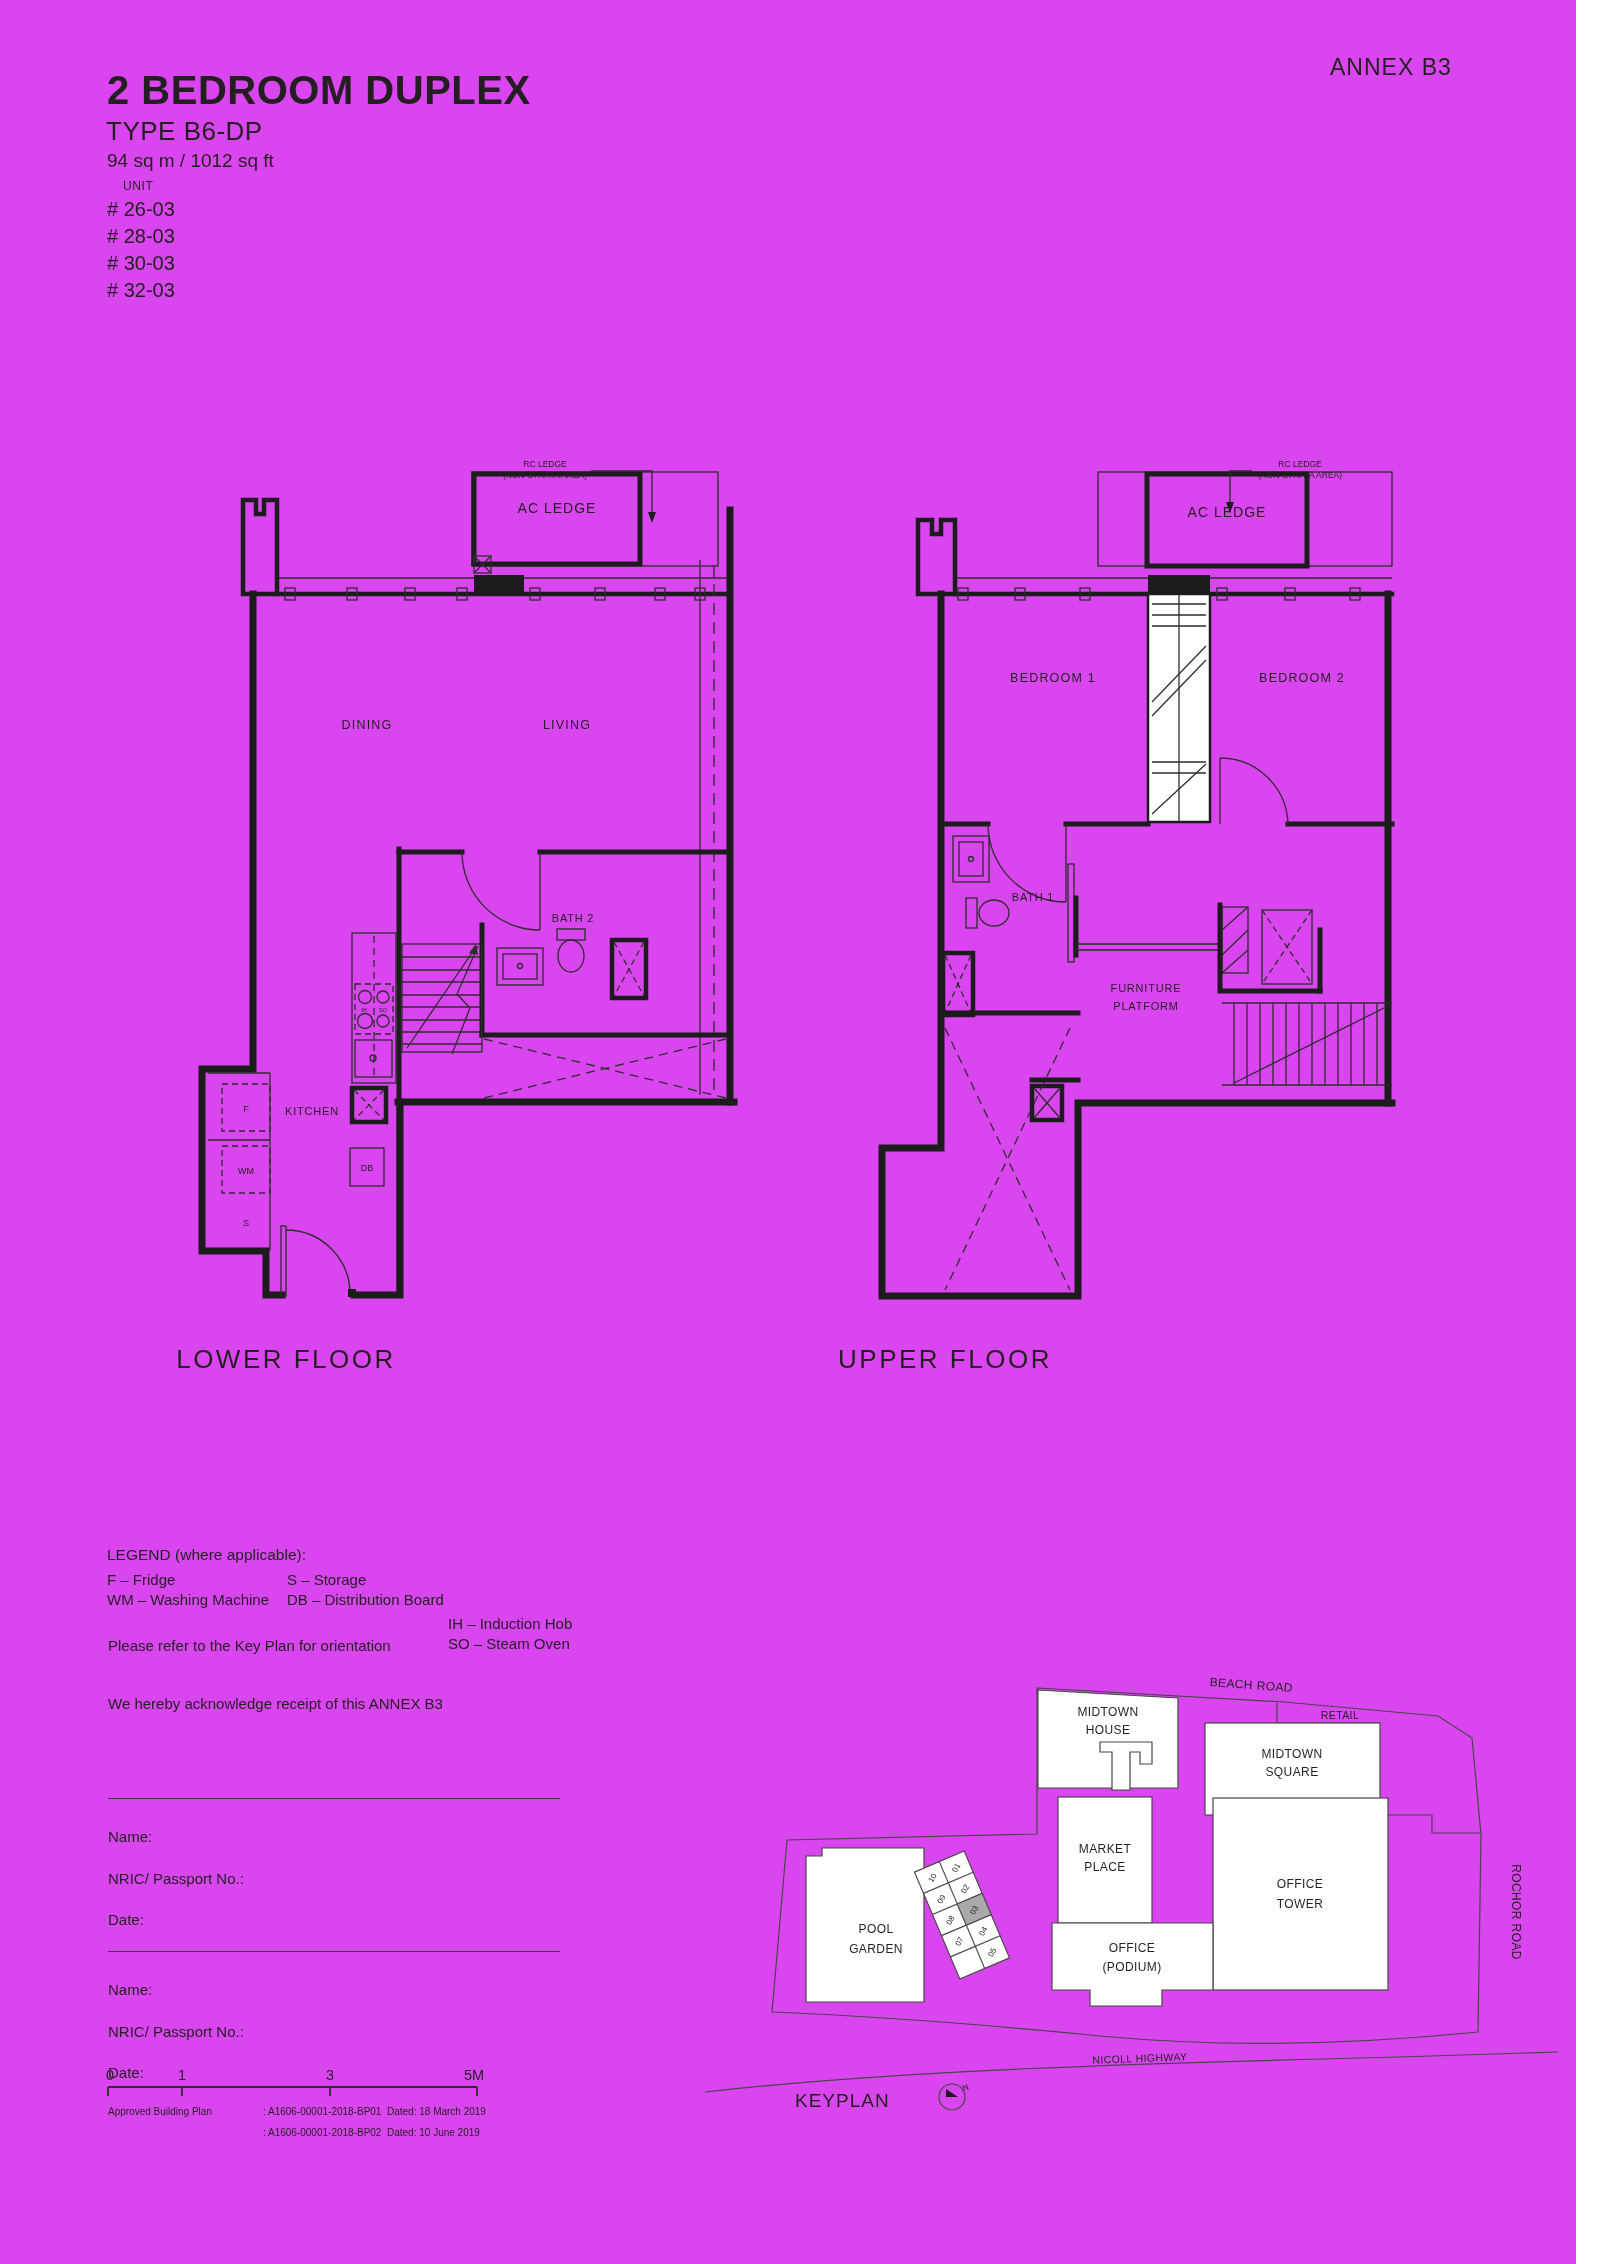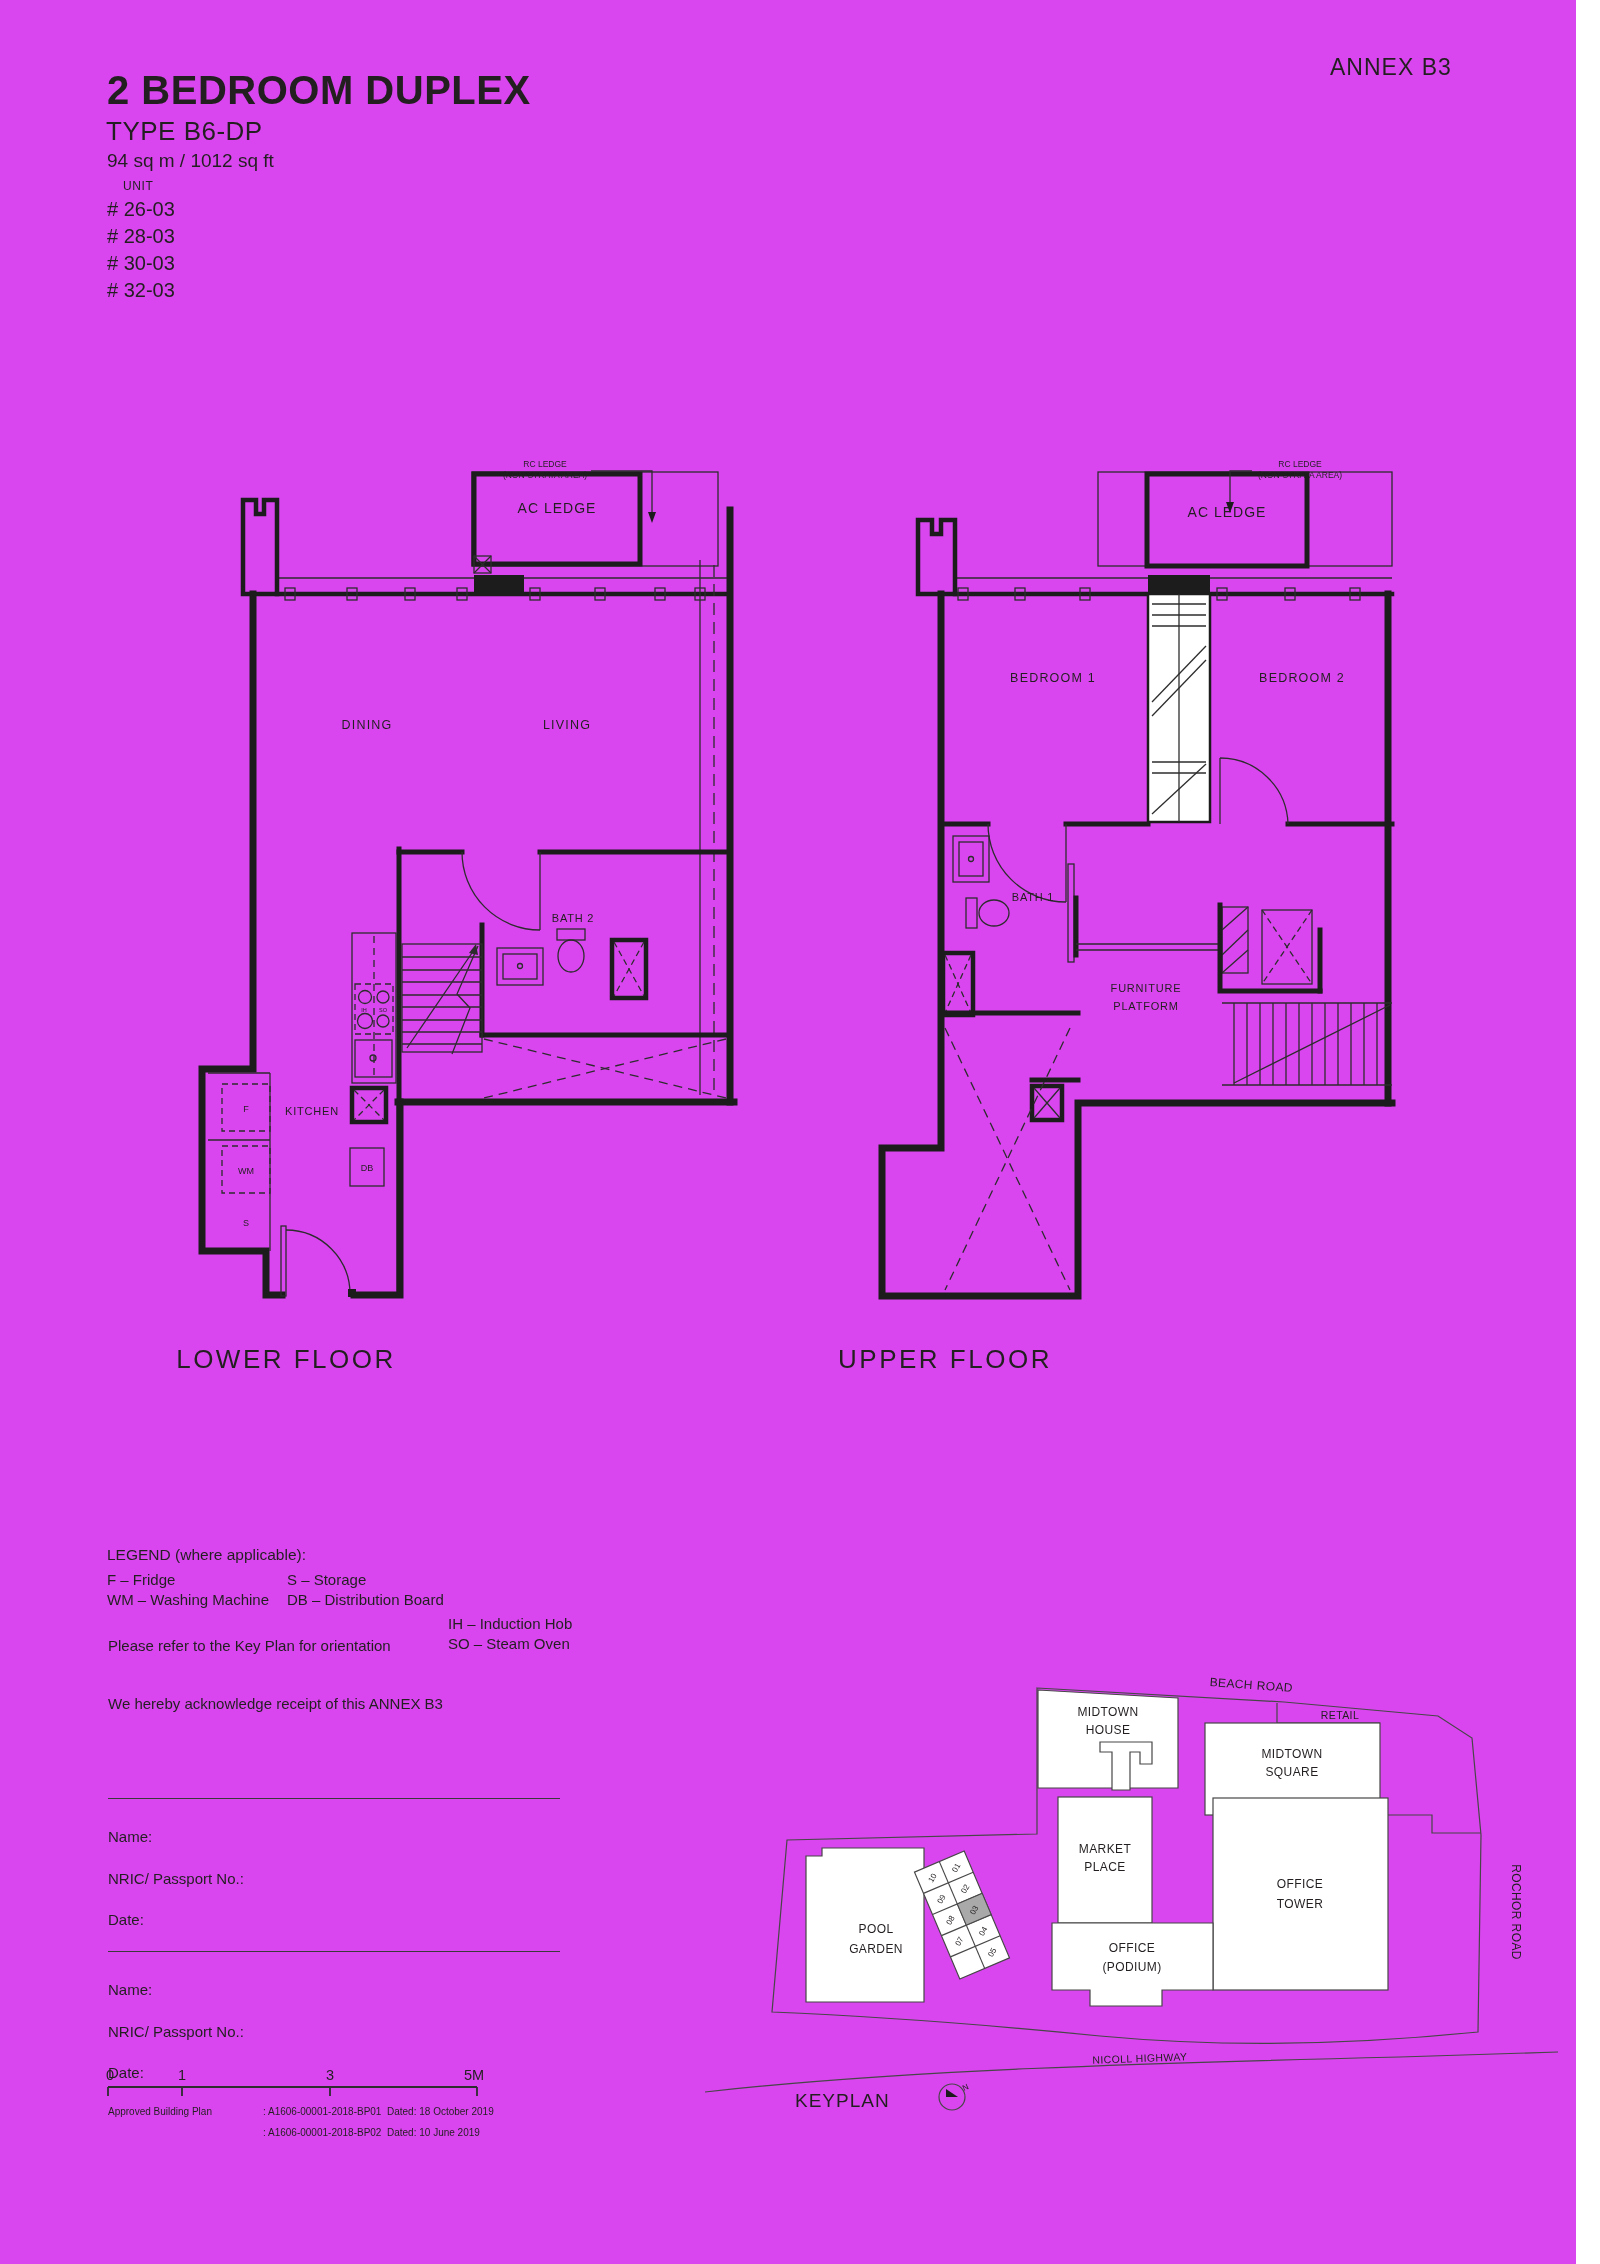--- a/index.html
+++ b/index.html
@@ -319,21 +319,21 @@
     <line x1="182" y1="2087" x2="182" y2="2096" stroke="#2d2d2d" stroke-width="1.8"></line>
     <line x1="330" y1="2087" x2="330" y2="2096" stroke="#2d2d2d" stroke-width="1.8"></line>
     <line x1="477" y1="2087" x2="477" y2="2096" stroke="#2d2d2d" stroke-width="1.8"></line>
     <text x="110" y="2080" class="scl">0</text>
     <text x="182" y="2080" class="scl">1</text>
     <text x="330" y="2080" class="scl">3</text>
     <text x="474" y="2080" class="scl">5M</text>
   </svg>
 
   <div class="abs appr" style="left:108px;top:2106px;">Approved Building Plan</div>
-  <div class="abs appr" style="left:263px;top:2106px;">: A1606-00001-2018-BP01  Dated: 18 October 2019</div>
+  <div class="abs appr" style="left:263px;top:2106px;">: A1606-00001-2018-BP01  Dated: 18 March 2019</div>
   <div class="abs appr" style="left:263px;top:2127px;">: A1606-00001-2018-BP02  Dated: 10 June 2019</div>
 
   <svg class="abs" style="left:700px;top:1630px;" width="860" height="500" viewBox="700 1630 860 500">
 
     <path class="thin2" d="M1037,1688 L1284,1702 L1438,1716 L1472,1738 L1481,1835 L1478,2032
          C1380,2042 1250,2050 1100,2036 C980,2024 870,2016 772,2012
          L787,1840 L1037,1834 Z"></path>
     <path class="thin2" d="M705,2092 C900,2070 1150,2063 1400,2057 L1558,2052"></path>
 
     <path class="bld" d="M1038,1690 L1178,1698 L1178,1788 L1038,1788 Z"></path>

